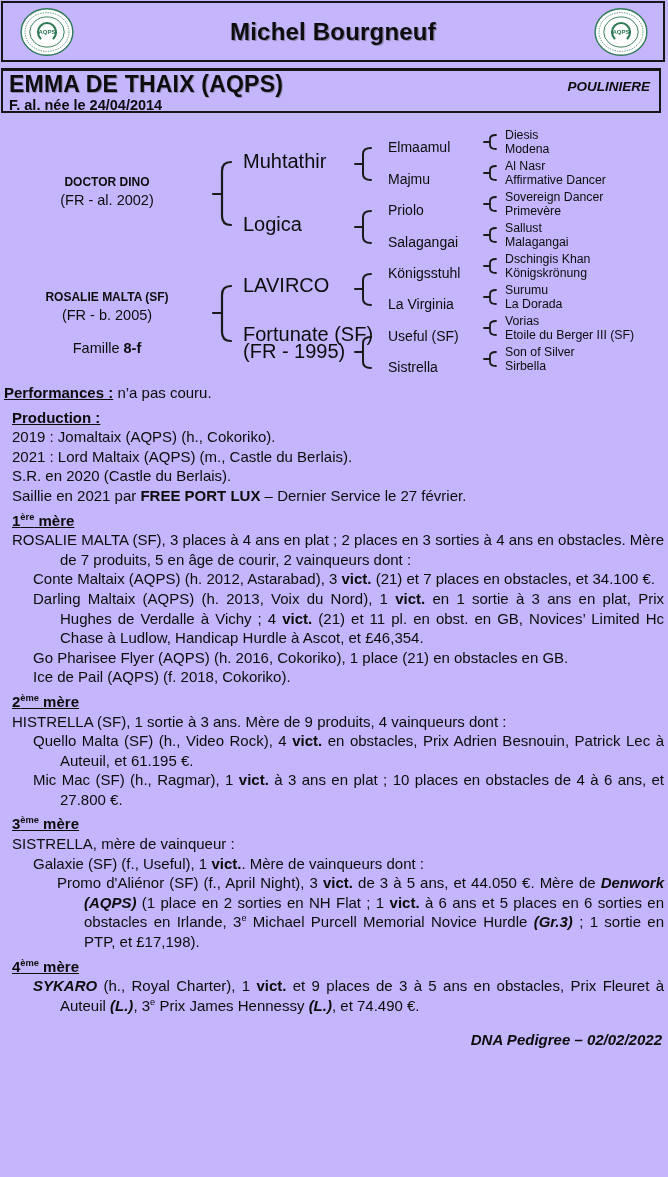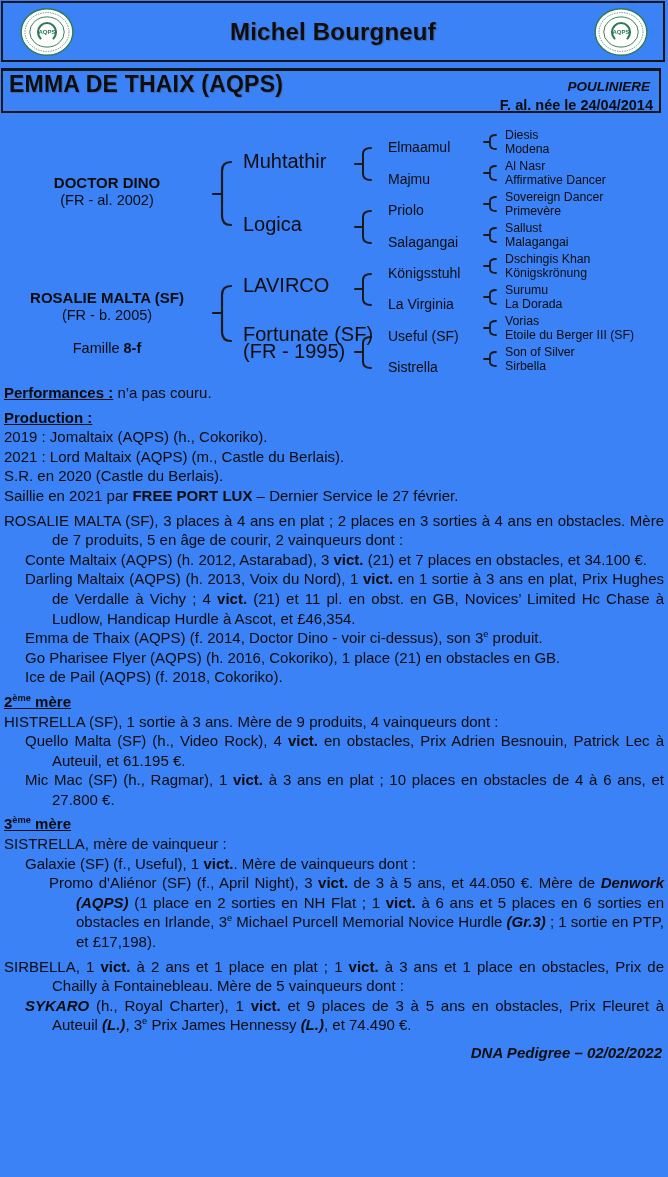--- a/index.html
+++ b/index.html
@@ -1,18 +1,18 @@
 <!DOCTYPE html>
 <html><head>
 <meta charset="utf-8">
 <style>
   html,body{margin:0;padding:0;background:#e8e8e8;}
   .page{
     position:relative;width:668px;height:1177px;margin:0 auto;
-    background:#3b82f6;color:#0d0d0d;
+    background:#c4b5fd;color:#0d0d0d;
     font-family:"Liberation Sans",sans-serif;overflow:hidden;
   }
   
   .header-box{
     position:absolute;left:1px;top:1px;width:660px;height:57px;
     border:2px solid #161616;
     display:flex;align-items:center;justify-content:center;
   }
   .header-title{
     font-size:24px;font-weight:bold;letter-spacing:.2px;
@@ -28,49 +28,49 @@
     padding:0 6px;box-sizing:border-box;
   }
   .horse-name{
     font-size:23px;font-weight:bold;letter-spacing:.2px;line-height:26px;
     text-shadow:1px 1px 0 rgba(70,70,70,.4);
   }
   .status-label{
     position:absolute;right:9px;top:8px;
     font-size:13.5px;font-weight:bold;font-style:italic;
   }
-  .birth-line{font-size:14.5px;font-weight:bold;line-height:16px;text-align:right;}
+  .birth-line{font-size:14.5px;font-weight:bold;line-height:16px;}
   
   .tn{position:absolute;white-space:nowrap;}
   .g1{left:0;width:214px;text-align:center;}
-  .g1 .nm{font-size:15px;font-weight:bold;line-height:19px;}
+  .g1 .nm{font-size:12px;font-weight:bold;line-height:19px;}
   .g1 .dt{font-size:14.5px;line-height:17px;}
   .family-line{left:0;width:214px;text-align:center;font-size:14.5px;}
   .g2{left:243px;font-size:20px;line-height:16.5px;}
   .g3{left:388px;font-size:14px;line-height:15px;}
   .g4{left:505px;font-size:12.3px;line-height:13px;}
   .tree-svg{position:absolute;left:0;top:0;pointer-events:none;}
   
   .content{
     position:absolute;left:4px;top:383px;width:660px;
     font-size:15px;line-height:19.6px;text-align:justify;
   }
   .content p{margin:0;}
-  .sec{margin-top:5px;}
+  .sec{margin-top:5px;margin-left:8px;}
   .hd{font-weight:bold;text-decoration:underline;}
   .p0{padding-left:48px;text-indent:-48px;}
   .p1{padding-left:48px;text-indent:-27px;}
   .p2{padding-left:72px;text-indent:-27px;}
   .rs-b{font-weight:bold;}
   .rs-bi{font-weight:bold;font-style:italic;}
   .rs-bu{font-weight:bold;text-decoration:underline;}
   .rs-sup{vertical-align:super;font-size:62%;line-height:0;}
   .footer-credit{
     text-align:right;font-weight:bold;font-style:italic;
-    font-size:15px;margin-top:8px;padding-right:2px;
+    font-size:15px;margin-top:15px;padding-right:2px;
   }
 </style>
 </head>
 <body>
 
 <div class="page">
 
   <svg width="0" height="0" style="position:absolute">
     <symbol id="aqps-seal" viewBox="0 0 64 58">
       <ellipse cx="32" cy="29" rx="30" ry="27" fill="#ffffff" stroke="#2d7a55" stroke-width="1.6"></ellipse>
@@ -172,43 +172,43 @@
 
     <div class="sec">
       <p><span class="hd">Production :</span></p>
       <p><span>2019 : Jomaltaix (AQPS) (h., Cokoriko).</span></p>
       <p><span>2021 : Lord Maltaix (AQPS) (m., Castle du Berlais).</span></p>
       <p><span>S.R. en 2020 (Castle du Berlais).</span></p>
       <p><span>Saillie en 2021 par </span><span class="rs-b">FREE PORT LUX</span><span> – Dernier Service le 27 février.</span></p>
     </div>
 
     <div class="sec">
+      <p><span class="hd"><span>1</span><span class="rs-sup">ère</span><span> mère</span></span></p>
       <p class="p0"><span>ROSALIE MALTA (SF), 3 places à 4 ans en plat ; 2 places en 3 sorties à 4 ans en obstacles. Mère de 7 produits, 5 en âge de courir, 2 vainqueurs dont :</span></p>
       <p class="p1"><span>Conte Maltaix (AQPS) (h. 2012, Astarabad), 3 </span><span class="rs-b">vict.</span><span> (21) et 7 places en obstacles, et 34.100 €.</span></p>
       <p class="p1"><span>Darling Maltaix (AQPS) (h. 2013, Voix du Nord), 1 </span><span class="rs-b">vict.</span><span> en 1 sortie à 3 ans en plat, Prix Hughes de Verdalle à Vichy ; 4 </span><span class="rs-b">vict.</span><span> (21) et 11 pl. en obst. en GB, Novices’ Limited Hc Chase à Ludlow, Handicap Hurdle à Ascot, et £46,354.</span></p>
-      <p class="p1"><span>Emma de Thaix (AQPS) (f. 2014, Doctor Dino - voir ci-dessus), son 3</span><span class="rs-sup">e</span><span> produit.</span></p>
       <p class="p1"><span>Go Pharisee Flyer (AQPS) (h. 2016, Cokoriko), 1 place (21) en obstacles en GB.</span></p>
       <p class="p1"><span>Ice de Pail (AQPS) (f. 2018, Cokoriko).</span></p>
     </div>
 
     <div class="sec">
       <p><span class="hd"><span>2</span><span class="rs-sup">ème</span><span> mère</span></span></p>
       <p class="p0"><span>HISTRELLA (SF), 1 sortie à 3 ans. Mère de 9 produits, 4 vainqueurs dont :</span></p>
       <p class="p1"><span>Quello Malta (SF) (h., Video Rock), 4 </span><span class="rs-b">vict.</span><span> en obstacles, Prix Adrien Besnouin, Patrick Lec à Auteuil, et 61.195 €.</span></p>
       <p class="p1"><span>Mic Mac (SF) (h., Ragmar), 1 </span><span class="rs-b">vict.</span><span> à 3 ans en plat ; 10 places en obstacles de 4 à 6 ans, et 27.800 €.</span></p>
     </div>
 
     <div class="sec">
       <p><span class="hd"><span>3</span><span class="rs-sup">ème</span><span> mère</span></span></p>
       <p class="p0"><span>SISTRELLA, mère de vainqueur :</span></p>
       <p class="p1"><span>Galaxie (SF) (f., Useful), 1 </span><span class="rs-b">vict.</span><span>. Mère de vainqueurs dont :</span></p>
       <p class="p2"><span>Promo d'Aliénor (SF) (f., April Night), 3 </span><span class="rs-b">vict.</span><span> de 3 à 5 ans, et 44.050 €. Mère de </span><span class="rs-bi">Denwork (AQPS)</span><span> (1 place en 2 sorties en NH Flat ; 1 </span><span class="rs-b">vict.</span><span> à 6 ans et 5 places en 6 sorties en obstacles en Irlande, 3</span><span class="rs-sup">e</span><span> Michael Purcell Memorial Novice Hurdle </span><span class="rs-bi">(Gr.3)</span><span> ; 1 sortie en PTP, et £17,198).</span></p>
     </div>
 
     <div class="sec">
-      <p class="p0"><span>SIRBELLA, 1 </span><span class="rs-b">vict.</span><span> à 2 ans et 1 place en plat ; 1 </span><span class="rs-b">vict.</span><span> à 3 ans et 1 place en obstacles, Prix de Chailly à Fontainebleau. Mère de 5 vainqueurs dont :</span></p>
+      <p><span class="hd"><span>4</span><span class="rs-sup">ème</span><span> mère</span></span></p>
       <p class="p1"><span class="rs-bi">SYKARO</span><span> (h., Royal Charter), 1 </span><span class="rs-b">vict.</span><span> et 9 places de 3 à 5 ans en obstacles, Prix Fleuret à Auteuil </span><span class="rs-bi">(L.)</span><span>, 3</span><span class="rs-sup">e</span><span> Prix James Hennessy </span><span class="rs-bi">(L.)</span><span>, et 74.490 €.</span></p>
     </div>
 
     <div class="footer-credit">DNA Pedigree – 02/02/2022</div>
   </div>
 
 </div>
 
 </body></html>

